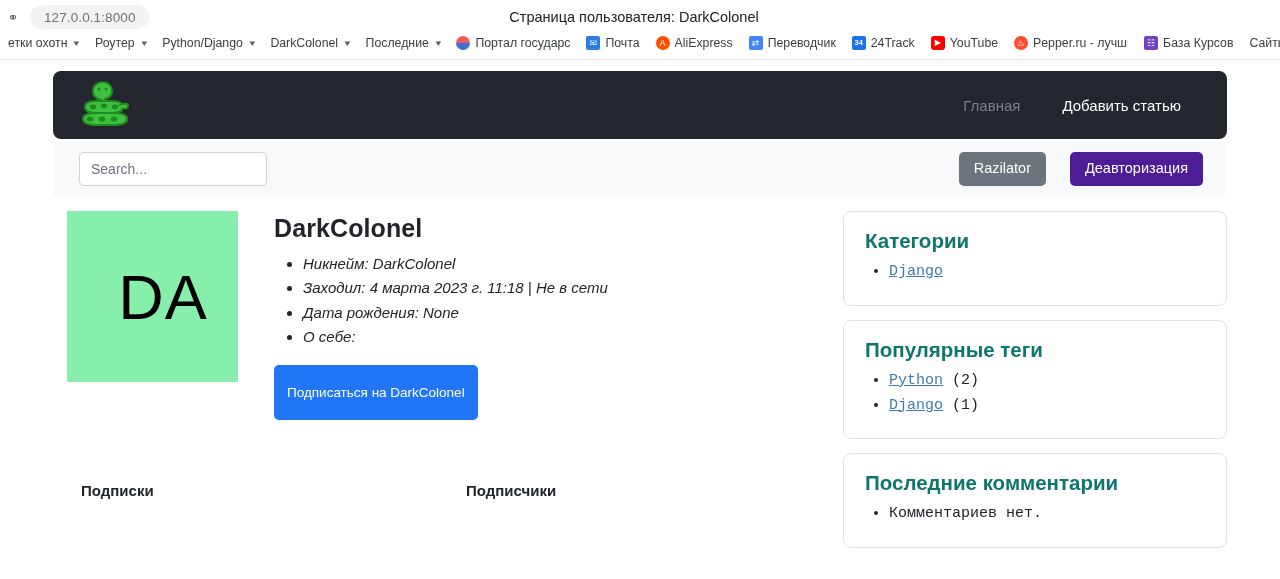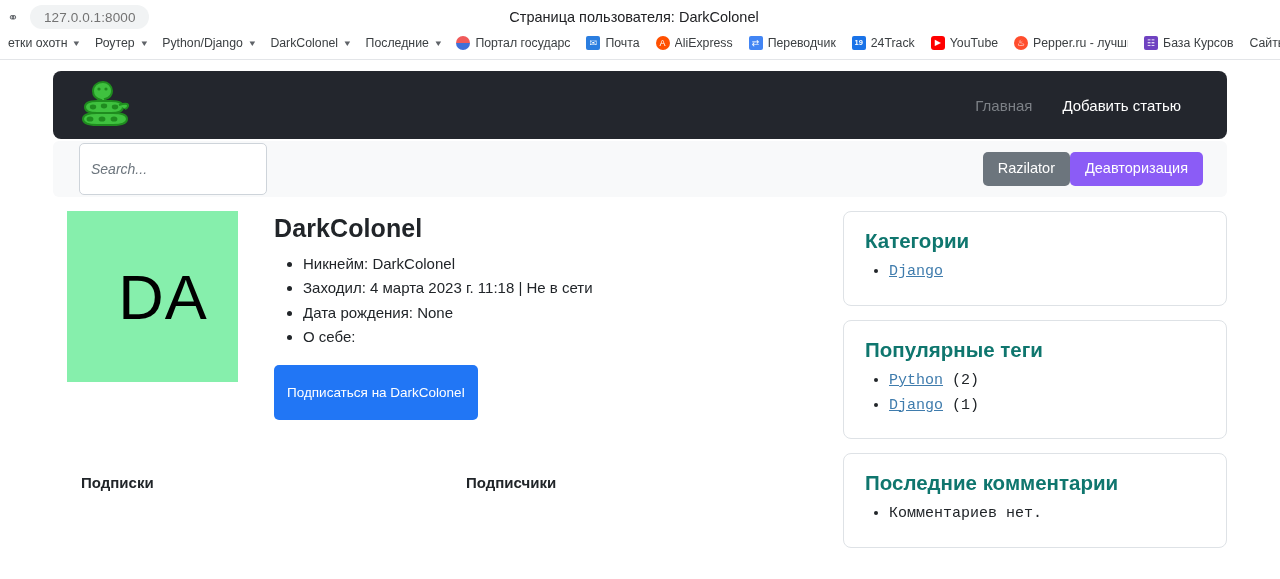--- a/index.html
+++ b/index.html
@@ -112,65 +112,64 @@
   .site-header {
     background: #23262d;
     border-radius: 8px;
     height: 68px;
     display: flex;
     align-items: center;
     justify-content: space-between;
     padding: 0 22px 0 20px;
   }
   .logo-wrap { display: flex; align-items: center; }
-  .nav-links { display: flex; align-items: center; gap: 30px; padding-right: 24px;}
+  .nav-links { display: flex; align-items: center; gap: 42px; padding-right: 24px;}
   .nav-link {
     font-size: 15px;
     color: #ffffff;
     text-decoration: none;
   }
   .nav-link.muted { color: #7c8086; }
 
   .subbar {
     background: #f8f9fa;
     border-radius: 6px;
     height: 56px;
     margin-top: 2px;
     display: flex;
     align-items: center;
     justify-content: space-between;
     padding: 0 24px 0 26px;
   }
   .search-input {
     width: 188px;
-    height: 52px;
+    height: 34px;
     border: 1px solid #ced4da;
     border-radius: 5px;
     background: #ffffff;
     padding: 0 11px;
     font-size: 14px;
     color: #212529;
     font-family: "Liberation Sans", sans-serif;
     outline: none;
-    font-style: italic;
   }
   .search-input::placeholder { color: #6c757d; }
-  .subbar-actions { display: flex; align-items: center; gap: 0; }
+  .subbar-actions { display: flex; align-items: center; gap: 24px; }
   .btn {
     border: none;
     border-radius: 5px;
     font-size: 14.5px;
     font-family: "Liberation Sans", sans-serif;
     padding: 8px 15px;
     cursor: pointer;
     color: #fff;
     line-height: 1.2;
   }
   .btn-secondary { background: #6c757d; }
-  .btn-primary { background: #8b5cf6; text-align: right; }
+  .btn-primary { background: #4c1d95; text-align: right; }
 
   .content-row {
     display: flex;
     gap: 0px;
     margin-top: 14px;
   }
   .main-col { width: 790px; padding-left: 14px; }
   .side-col { width: 384px; padding-right: 0px; }
 
   .profile-row { display: flex; gap: 0px; }
@@ -194,39 +193,40 @@
     letter-spacing: .1px;
   }
   ul.bullets {
     margin: 0; padding-left: 29px;
     list-style: disc;
   }
   ul.bullets li {
     font-size: 15px;
     color: #212529;
     line-height: 1.62;
+    font-style: italic;
   }
   .follow-btn {
     margin-top: 16px;
     background: #2176f5;
     color: #fff;
     border: none;
     border-radius: 5px;
     font-size: 13.5px;
     padding: 20px 13px;
     font-family: "Liberation Sans", sans-serif;
     cursor: pointer;
   }
 
   .follow-sections {
     display: flex;
     margin-top: 54px;
     padding-left: 14px;
   }
-  .follow-col { font-size: 15px; color: #212529; font-weight: bold; }
+  .follow-col { font-size: 15px; color: #212529; font-weight: bold; margin-top: 8px; }
   .follow-col.first { width: 385px; }
 
   .card {
     border: 1px solid #dee2e6;
     border-radius: 8px;
     background: #ffffff;
     padding: 17px 21px 20px 21px;
     margin-bottom: 14px;
   }
   .card-title {
@@ -294,21 +294,21 @@
     </div>
     <div class="bm">
       <span class="bm-ico ico-ali">A</span>
       <span class="bm-label">AliExpress</span>
     </div>
     <div class="bm">
       <span class="bm-ico ico-trans">⇄</span>
       <span class="bm-label">Переводчик</span>
     </div>
     <div class="bm">
-      <span class="bm-ico ico-24t">19</span>
+      <span class="bm-ico ico-24t">34</span>
       <span class="bm-label">24Track</span>
     </div>
     <div class="bm">
       <span class="bm-ico ico-yt">▶</span>
       <span class="bm-label">YouTube</span>
     </div>
     <div class="bm">
       <span class="bm-ico ico-pepper">♨</span>
       <span class="bm-label">Pepper.ru - лучши</span>
     </div>

